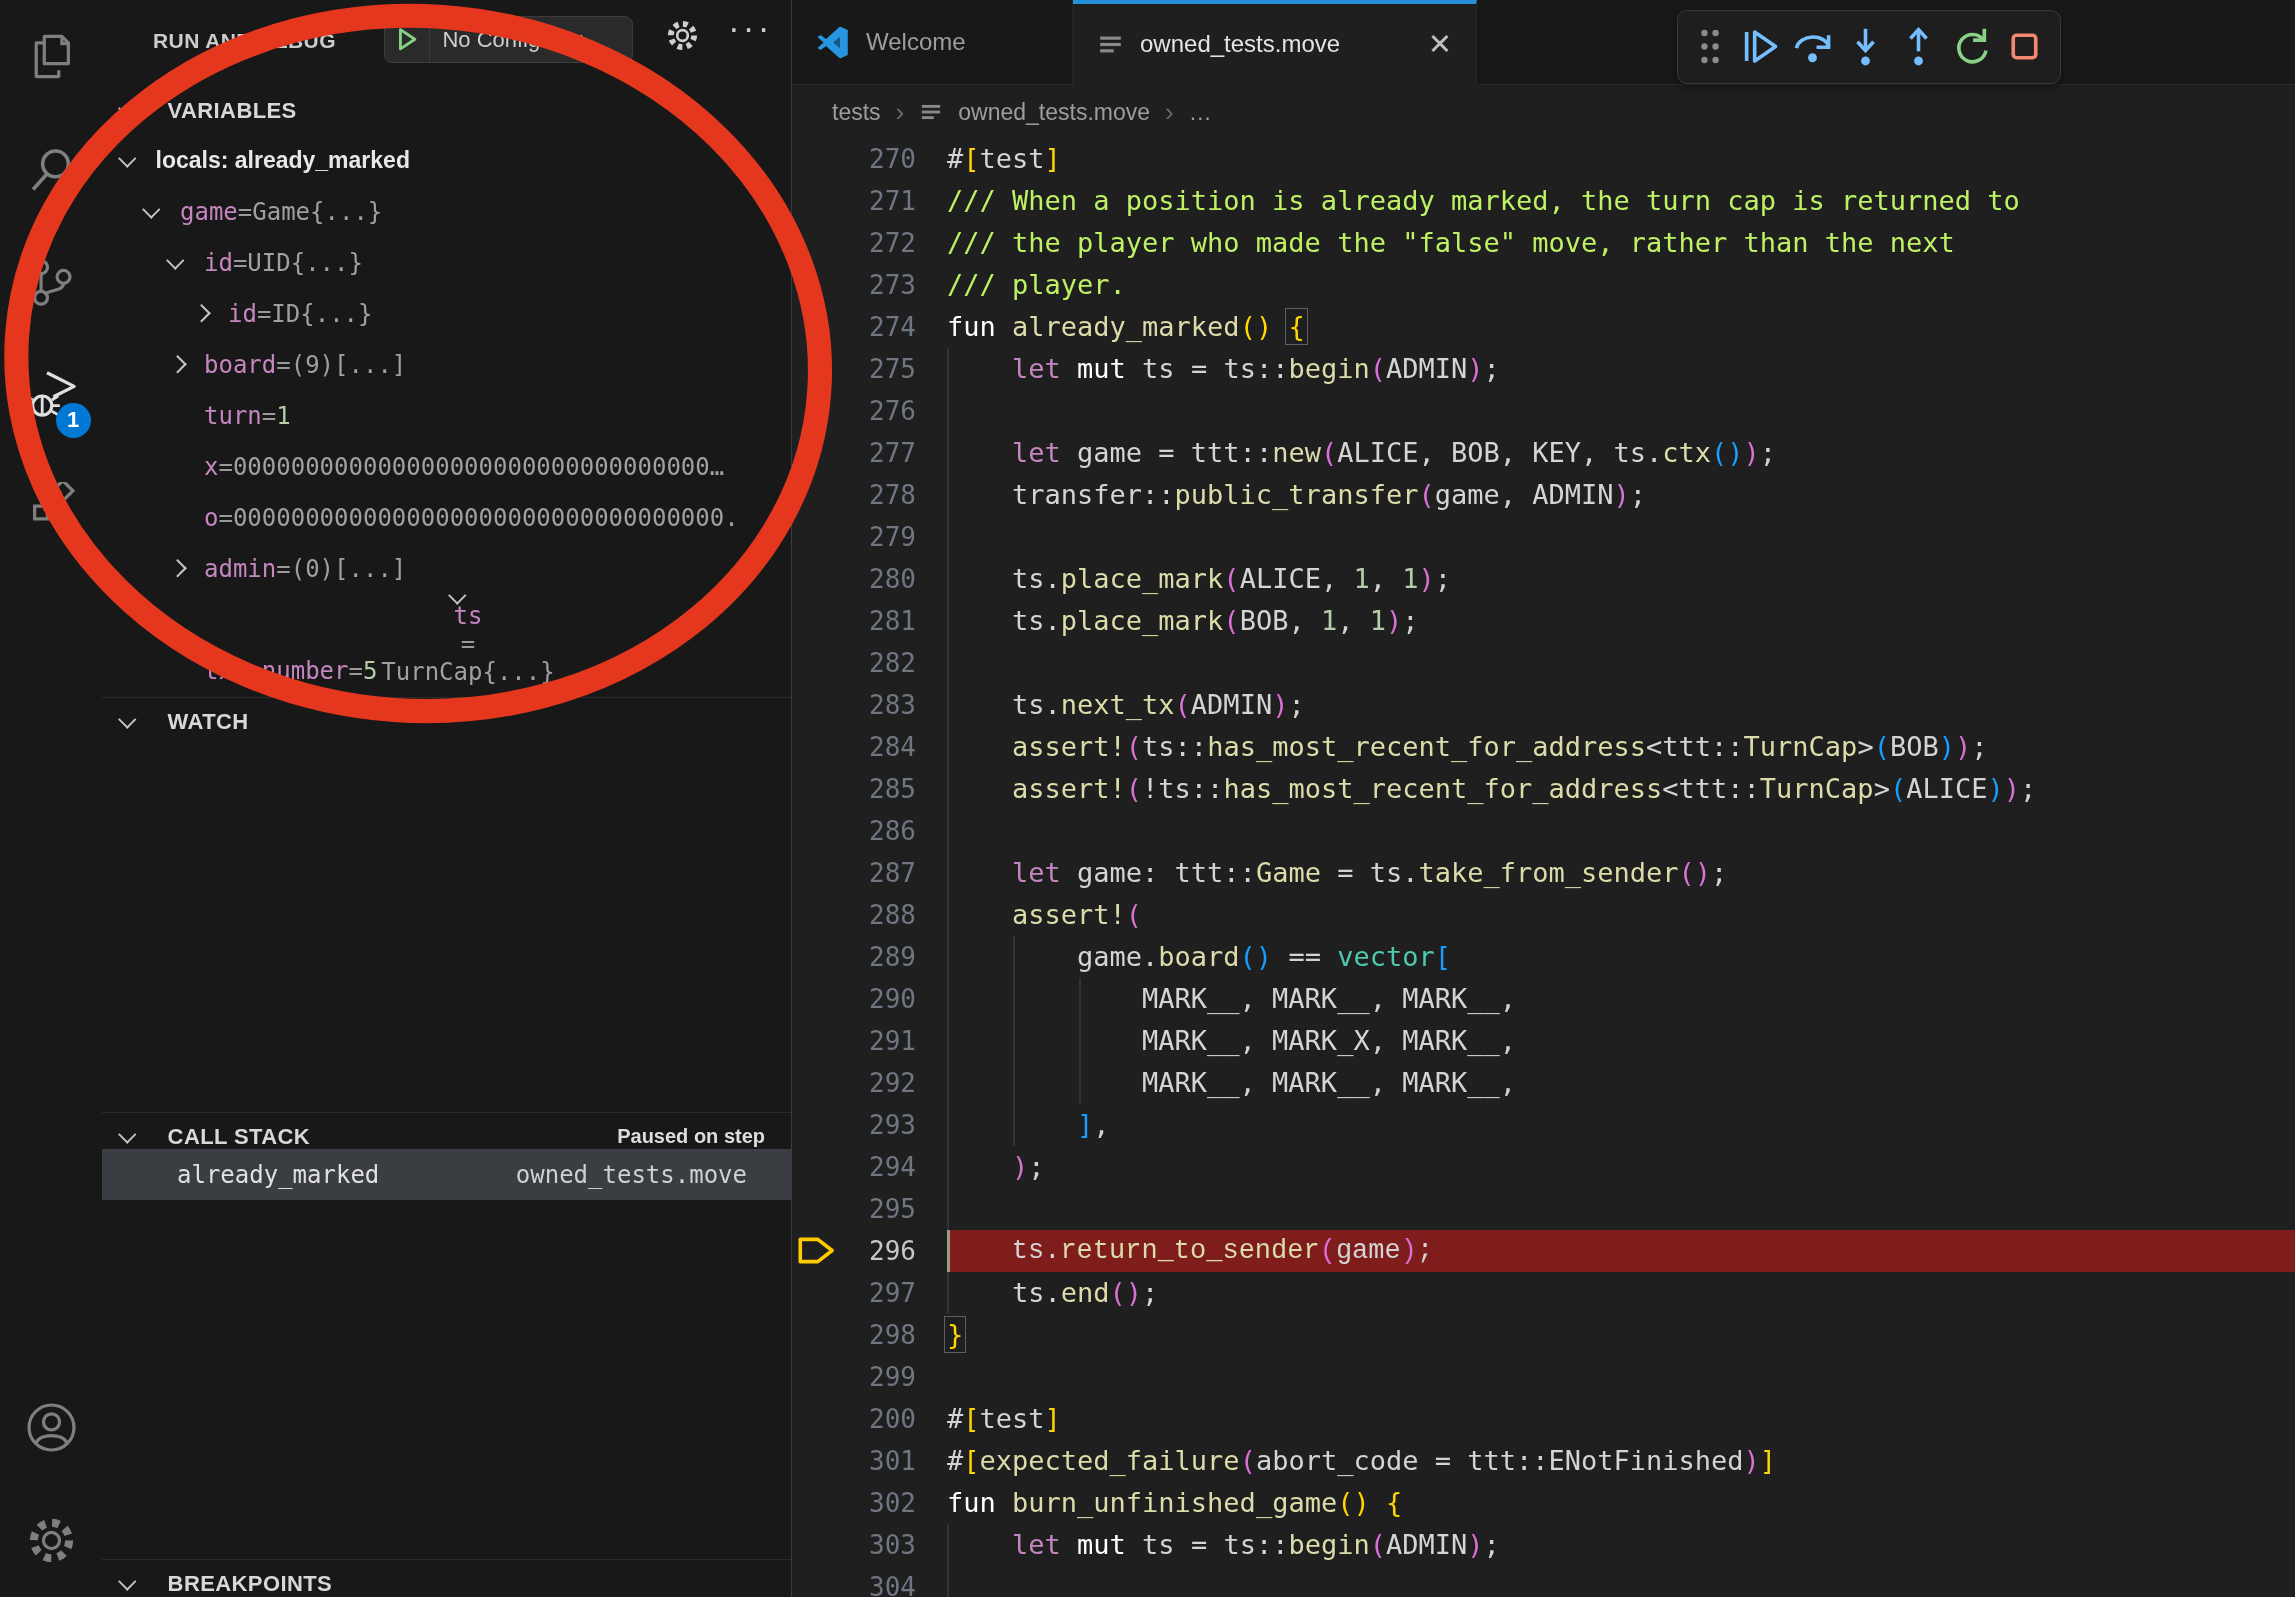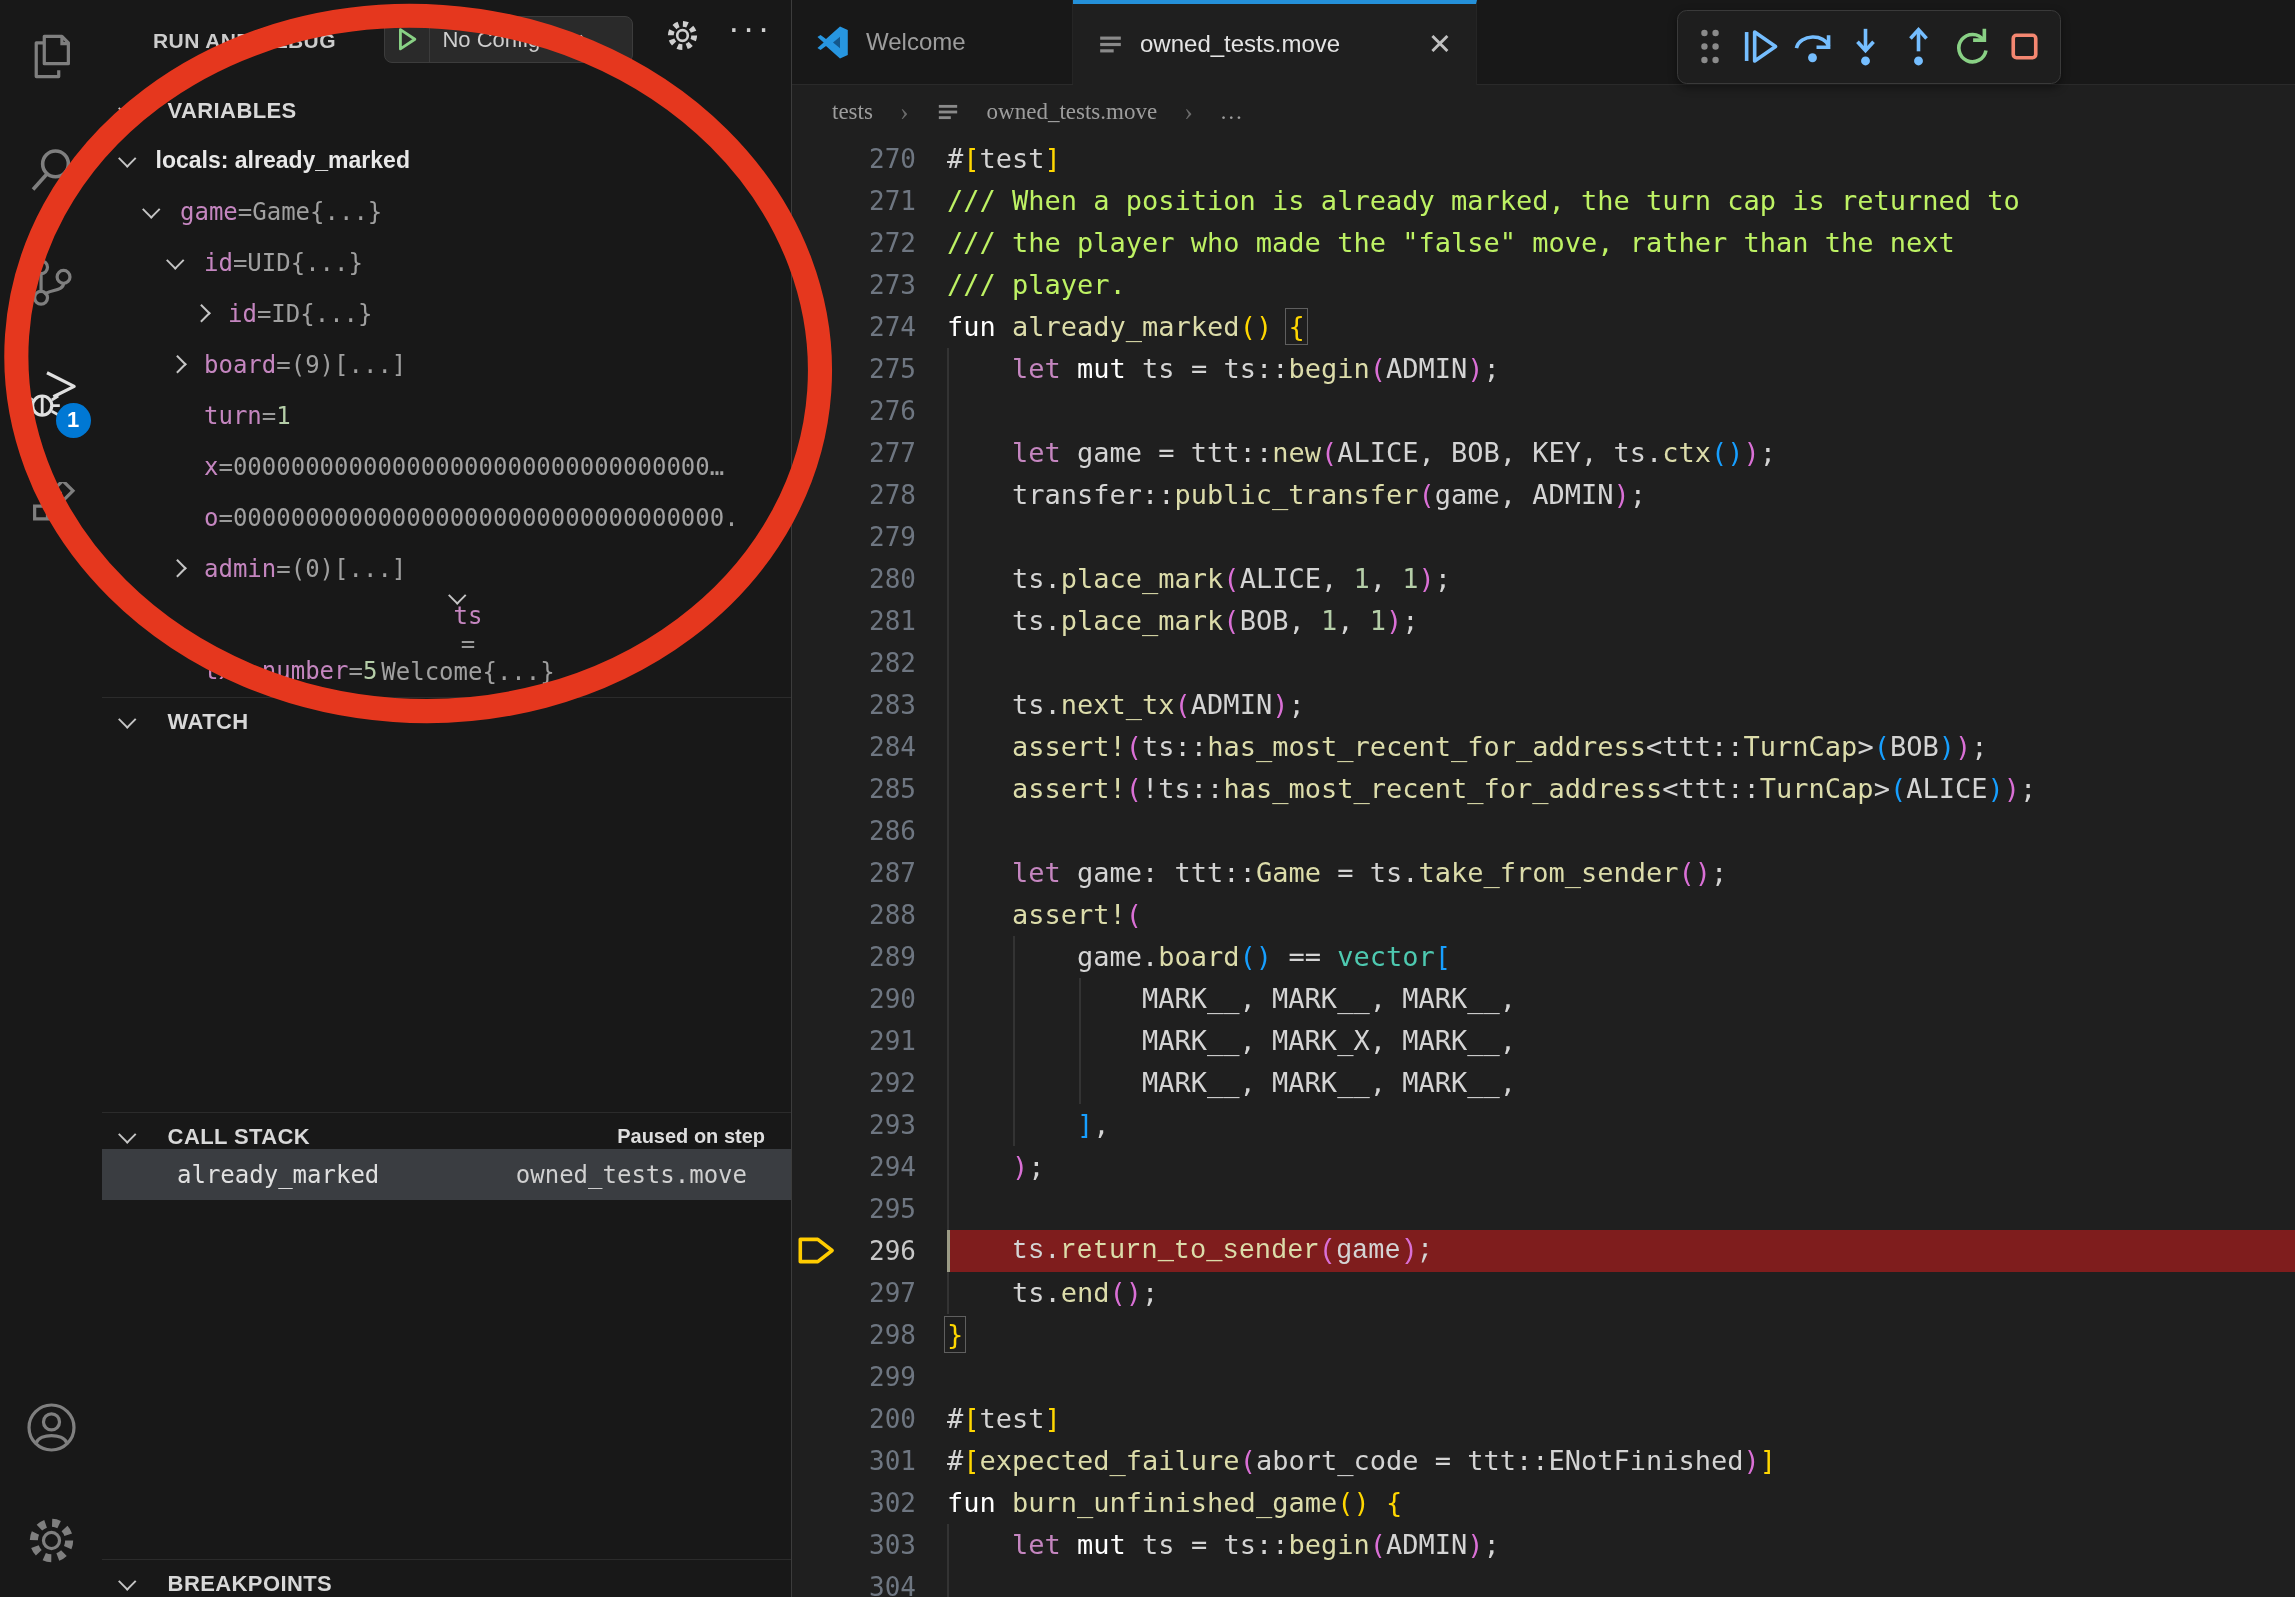--- a/index.html
+++ b/index.html
@@ -64,22 +64,22 @@
   .tab-active{width:404px;color:#e4e4e4;background:#1f1f1f;border-top:4px solid #2490d9;
     border-right:0.8px solid #252525;margin-bottom:-0.8px;}
   .tab-close{margin-left:auto;font-size:29px;color:#c0c0c0;}
   .fileicon{display:inline-block;}
 
   .toolbar{position:absolute;left:885px;top:9.7px;width:384px;height:74px;background:#1e1e1e;
     border:1.6px solid #3a3a3a;border-radius:9.7px;box-sizing:border-box;display:flex;align-items:center;
     padding:0 13px;gap:8px;box-shadow:0 3.2px 8px rgba(0,0,0,.4);}
   .tb-btn{width:50px;height:56px;display:flex;align-items:center;justify-content:center;}
 
-  .breadcrumb{height:54px;display:flex;align-items:center;gap:27px;padding-left:40px;
-    font-size:23px;color:#9d9d9d;background:#1f1f1f;font-family:Liberation Serif, serif;}
+  .breadcrumb{height:54px;display:flex;align-items:center;gap:15px;padding-left:40px;
+    font-size:23px;color:#9d9d9d;background:#1f1f1f;}
   .bc-sep{color:#6a6a6a;font-size:26px;}
 
   
   .code{position:absolute;left:0;top:138px;right:0;bottom:0;font-family:"DejaVu Sans Mono",monospace;
     font-size:27px;}
   .cl{display:flex;height:42px;line-height:42px;}
   .clg{width:155px;flex:none;position:relative;}
   .lnum{position:absolute;right:31px;font-size:26px;color:#6e7681;}
   .cl.hl .lnum{color:#c8c8c8;}
   .stepmark{position:absolute;left:4.8px;top:3.2px;}
@@ -264,21 +264,21 @@
           <span class="tname">admin</span>
           <span class="teq"> = </span>
           <span class="tval">(0)[...]</span>
         </div>
         <div class="trow" style="padding-left: 43px; flex-direction: column;">
           <span class="chevslot">
             <span class="chev down"></span>
           </span>
           <span class="tname">ts</span>
           <span class="teq"> = </span>
-          <span class="tval">Welcome{...}</span>
+          <span class="tval">TurnCap{...}</span>
         </div>
         <div class="trow" style="padding-left: 67px;">
           <span class="chevslot"></span>
           <span class="tname">txn_number</span>
           <span class="teq"> = </span>
           <span class="tval-num">5</span>
         </div>
       </div>
 
     <div class="section-hdr watch-hdr">

